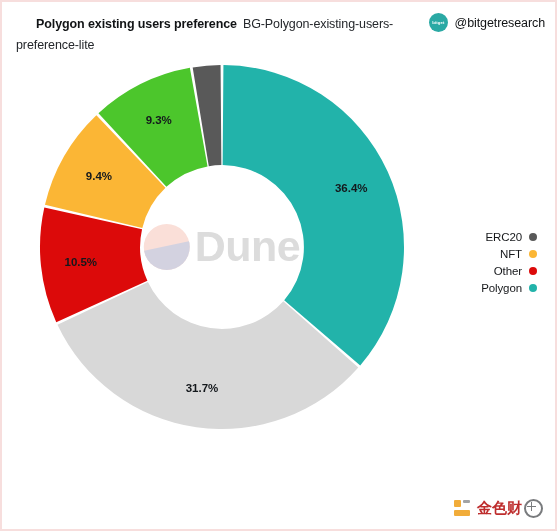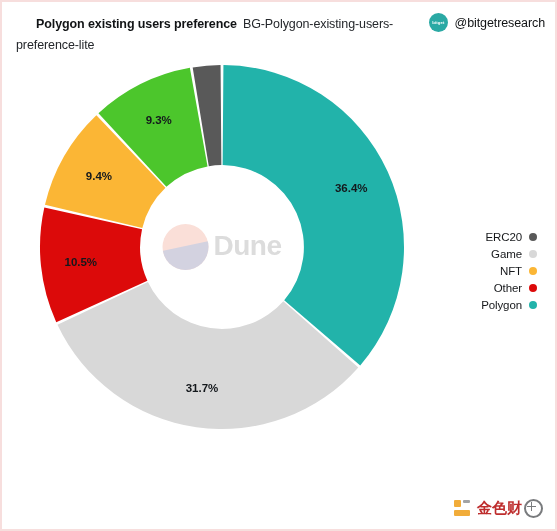--- a/index.html
+++ b/index.html
@@ -139,21 +139,21 @@
     position: absolute;
     left: -10%;
     top: 60%;
     width: 120%;
     height: 60%;
     background: #d3d2e0;
     transform: rotate(-12deg);
     transform-origin: left top;
   }
   #dune-text {
-    font-size: 28px;
+    font-size: 43px;
     font-weight: bold;
     color: #dcdcdc;
     letter-spacing: -0.5px;
     line-height: 1;
     margin-top: -2px;
   }
 
   
   #legend {
     position: absolute;
@@ -280,24 +280,20 @@
     </div>
 
   </div>
 
   <div id="legend">
       <div class="legend-row">
         <span class="legend-label">ERC20</span>
         <span class="legend-dot" style="background: rgb(89, 89, 89);"></span>
       </div>
       <div class="legend-row">
-        <span class="legend-label">Game</span>
-        <span class="legend-dot" style="background: rgb(216, 216, 216);"></span>
-      </div>
-      <div class="legend-row">
         <span class="legend-label">NFT</span>
         <span class="legend-dot" style="background: rgb(251, 182, 53);"></span>
       </div>
       <div class="legend-row">
         <span class="legend-label">Other</span>
         <span class="legend-dot" style="background: rgb(220, 10, 10);"></span>
       </div>
       <div class="legend-row">
         <span class="legend-label">Polygon</span>
         <span class="legend-dot" style="background: rgb(34, 179, 170);"></span>

